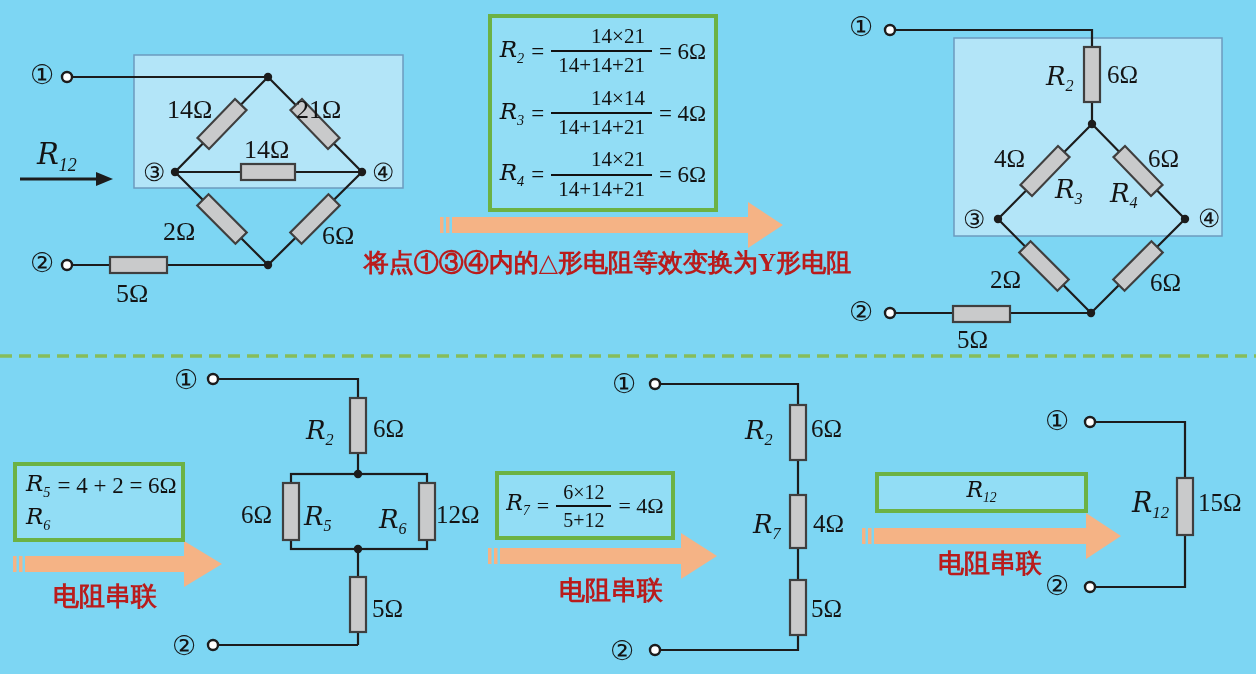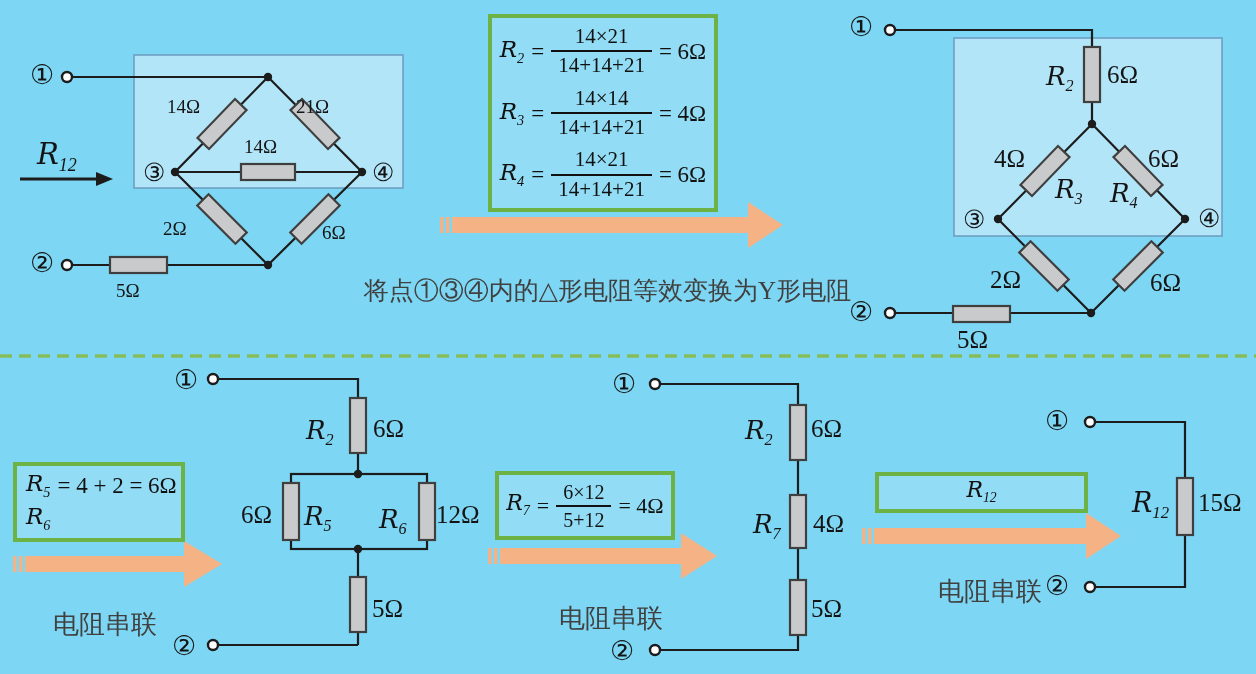--- a/index.html
+++ b/index.html
@@ -13,32 +13,31 @@
   }
   #wires{position:absolute;left:0;top:0;}
   .lbl{
     position:absolute;
     line-height:1;
     white-space:nowrap;
     color:#141414;
     font-family:"Liberation Serif","DejaVu Serif",serif;
   }
   .val{font-size:25px;}
-  .val26{font-size:19px;}
+  .val26{font-size:26px;}
   .circ{font-size:27px;}
   .circ25{font-size:25px;}
   .rlbl{font-size:26px;}
   .rlbl i{font-style:italic;font-family:"DejaVu Serif","Liberation Serif",serif;}
   .rlbl sub{font-size:0.62em;font-style:italic;}
   .cap{
-    font-weight:normal;
+    font-weight:bold;
     font-size:26px;
     text-align:center;
-    color:#404040;
-    margin-top:28px;
+    color:#b91c1c;
   }
   .gbox{
     position:absolute;
     box-sizing:border-box;
     border:4px solid #6CB244;
     background:#92DDF5;
     display:flex;
     flex-direction:column;
     justify-content:space-evenly;
     align-items:center;
@@ -49,21 +48,21 @@
     align-items:center;
     gap:7px;
     font-size:23px;
     line-height:1;
   }
   .frow i{font-style:italic;font-family:"DejaVu Serif","Liberation Serif",serif;}
   .frow sub{font-size:0.62em;font-style:italic;}
   .frac{
     display:inline-flex;
     flex-direction:column;
-    align-items:center;
+    align-items:flex-end;
     font-size:21px;
     line-height:1.2;
   }
   .frac .den{border-top:2px solid #111;}
   .frac .num,.frac .den{padding:1px 7px;}
 </style>
 </head>
 <body>
 
 <div id="app">

